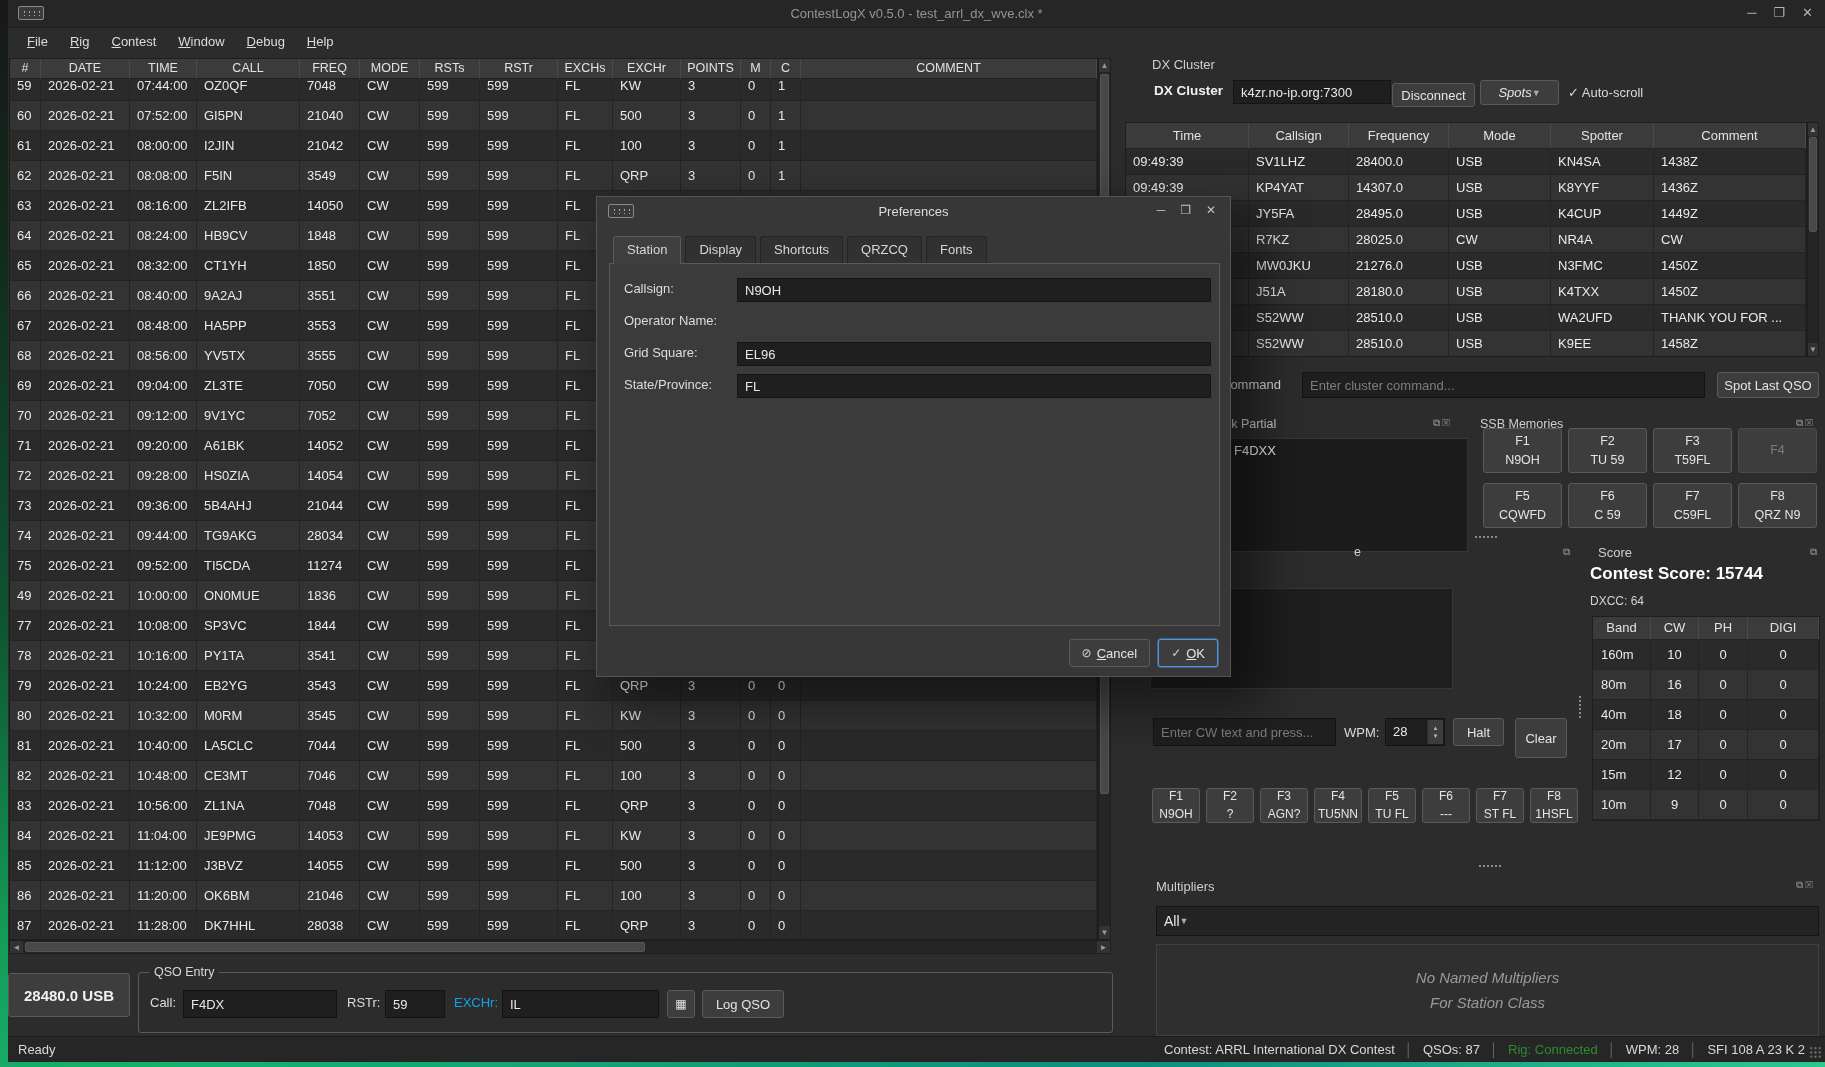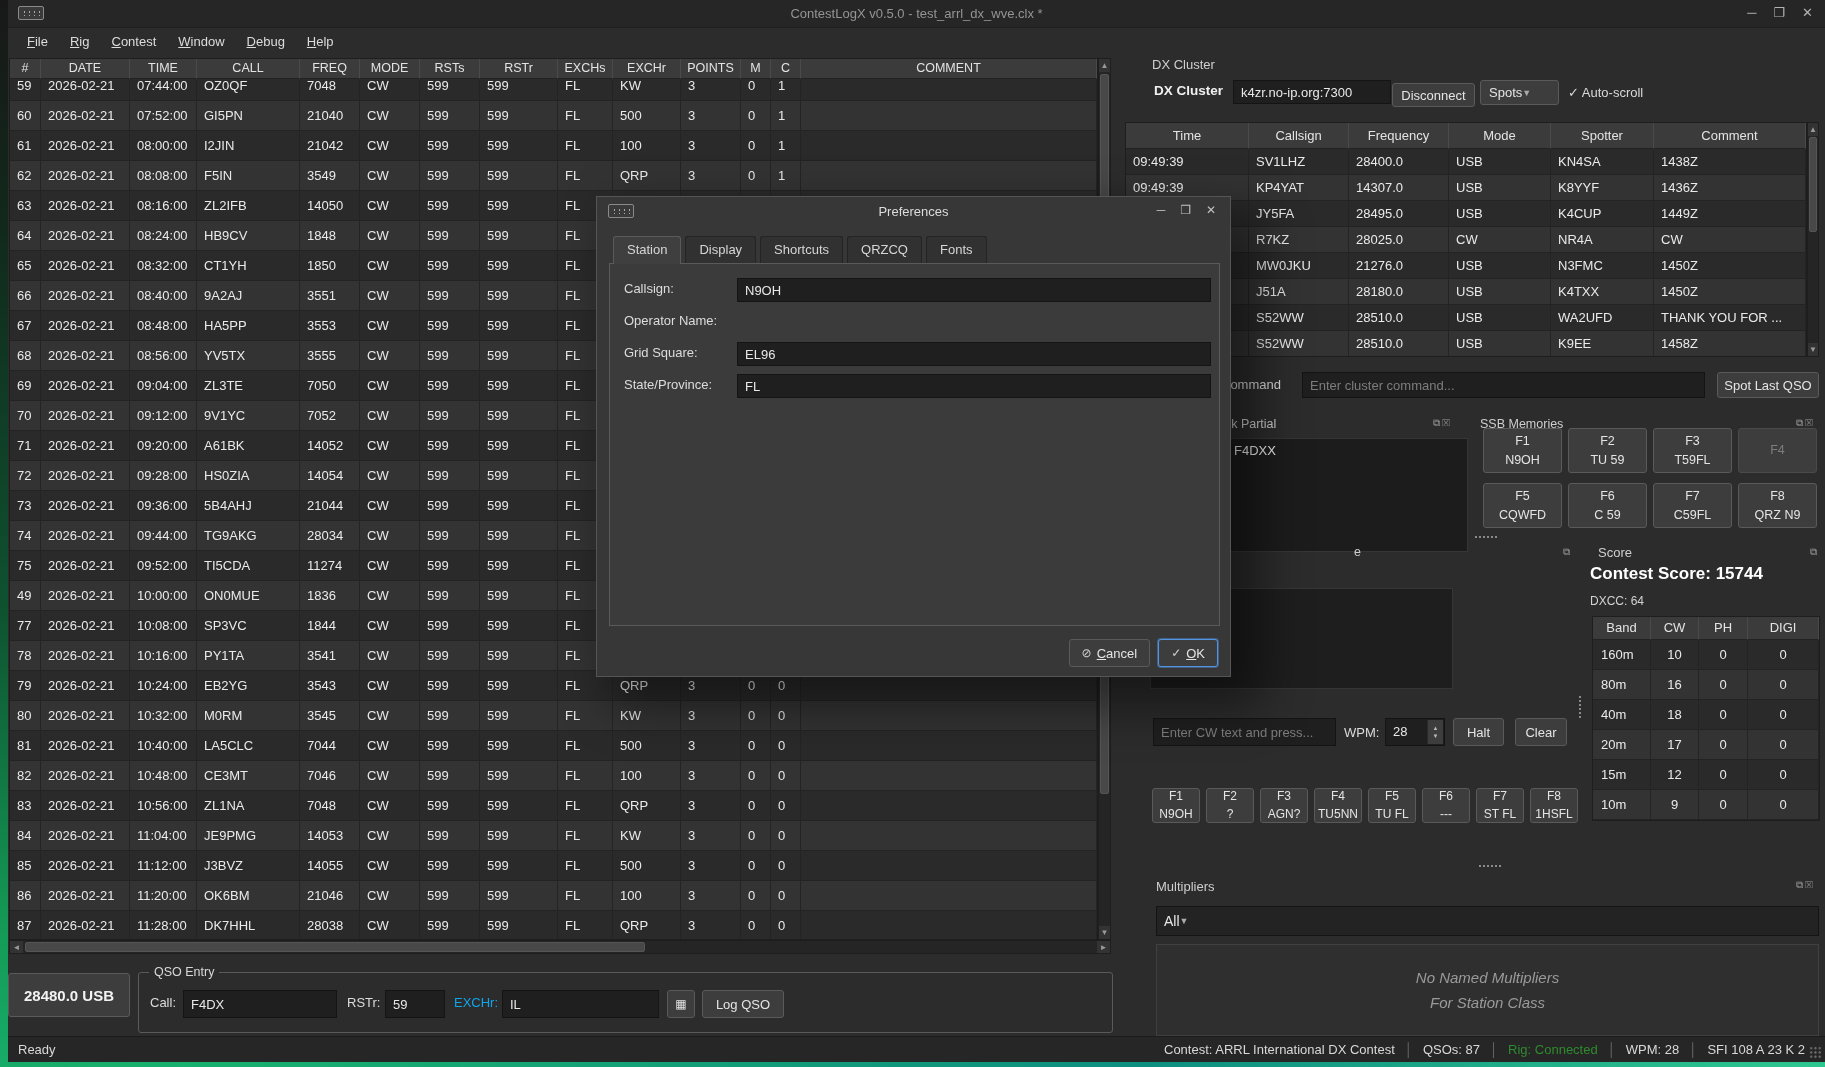--- a/index.html
+++ b/index.html
@@ -622,21 +622,21 @@
     <span class="arrow" style="left:0;">◄</span>
     <div class="thumb" style="top:1px; height:10px; left:15px; width:620px;"></div>
     <span class="arrow" style="right:0;">►</span>
   </div>
 
   <div class="panel-title abs" style="left:1144px; top:57px; font-size:13px;">DX Cluster</div>
 
   <div class="abs" style="left:1146px; top:83px; font-weight:bold; color:#f0f0f0; font-size:13.5px;">DX Cluster</div>
   <input class="inp abs" style="left: 1225px; top: 80px; width: 158px; height: 24px;" value="k4zr.no-ip.org:7300">
   <button class="btn abs" style="left:1384px; top:83px; width:83px; height:24px;">Disconnect</button>
-  <div class="btn abs" style="left:1472px; top:80px; width:79px; height:25px; justify-content:flex-start; padding:0 8px;">
+  <div class="btn abs" style="left:1472px; top:80px; width:79px; height:25px; justify-content:center; padding:0 8px;font-style:italic;">
     <span>Spots</span>
     <span style="font-size:9px; color:#aaa;">▼</span>
   </div>
   <div class="abs check" style="left:1560px; top:85px;">
     <span>✓</span>
     <span>Auto-scroll</span>
   </div>
 
   <div class="spots">
       <div class="t-head">
@@ -778,21 +778,21 @@
   <input class="inp abs" style="left: 1145px; top: 718px; width: 183px; height: 28px;" placeholder="Enter CW text and press...">
   <div class="abs" style="left:1336px; top:725px; color:#dcdcdc;">WPM:</div>
   <div class="abs inp" style="left:1377px; top:718px; width:60px; height:28px; line-height:26px;">
     <span>28</span>
     <span class="spin-arrows">
         <span>▲</span>
         <span>▼</span>
       </span>
   </div>
   <button class="btn abs" style="left:1445px; top:718px; width:51px; height:28px;">Halt</button>
-  <button class="btn abs" style="left:1507px; top:718px; width:52px; height:28px;">Clear</button>
+  <button class="btn abs" style="left:1507px; top:718px; width:52px; height:40px;">Clear</button>
 
   <div class="abs" style="left:1144px; top:788px; display:grid; grid-template-columns:repeat(8,48px); gap:6px;">
     <div class="mem-btn" style="height:35px; font-size:12px;">
         <span>F1</span>
         <span>N9OH</span>
       </div>
     <div class="mem-btn" style="height:35px; font-size:12px;">
         <span>F2</span>
         <span>?</span>
       </div>

